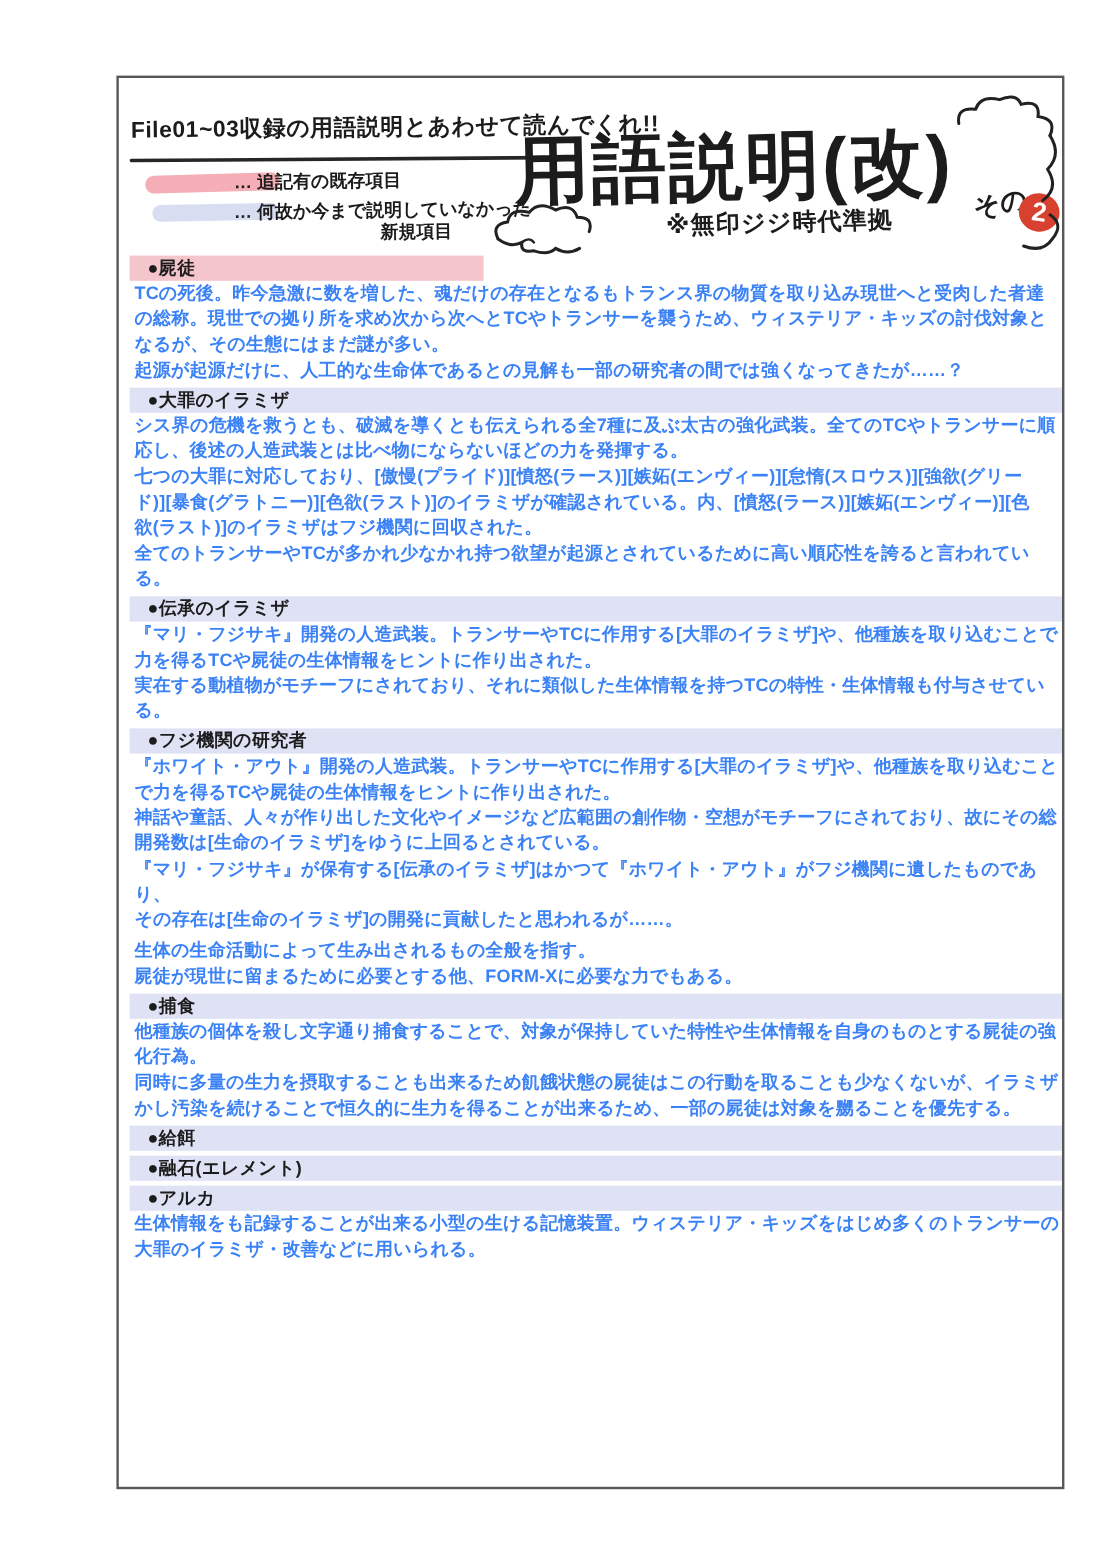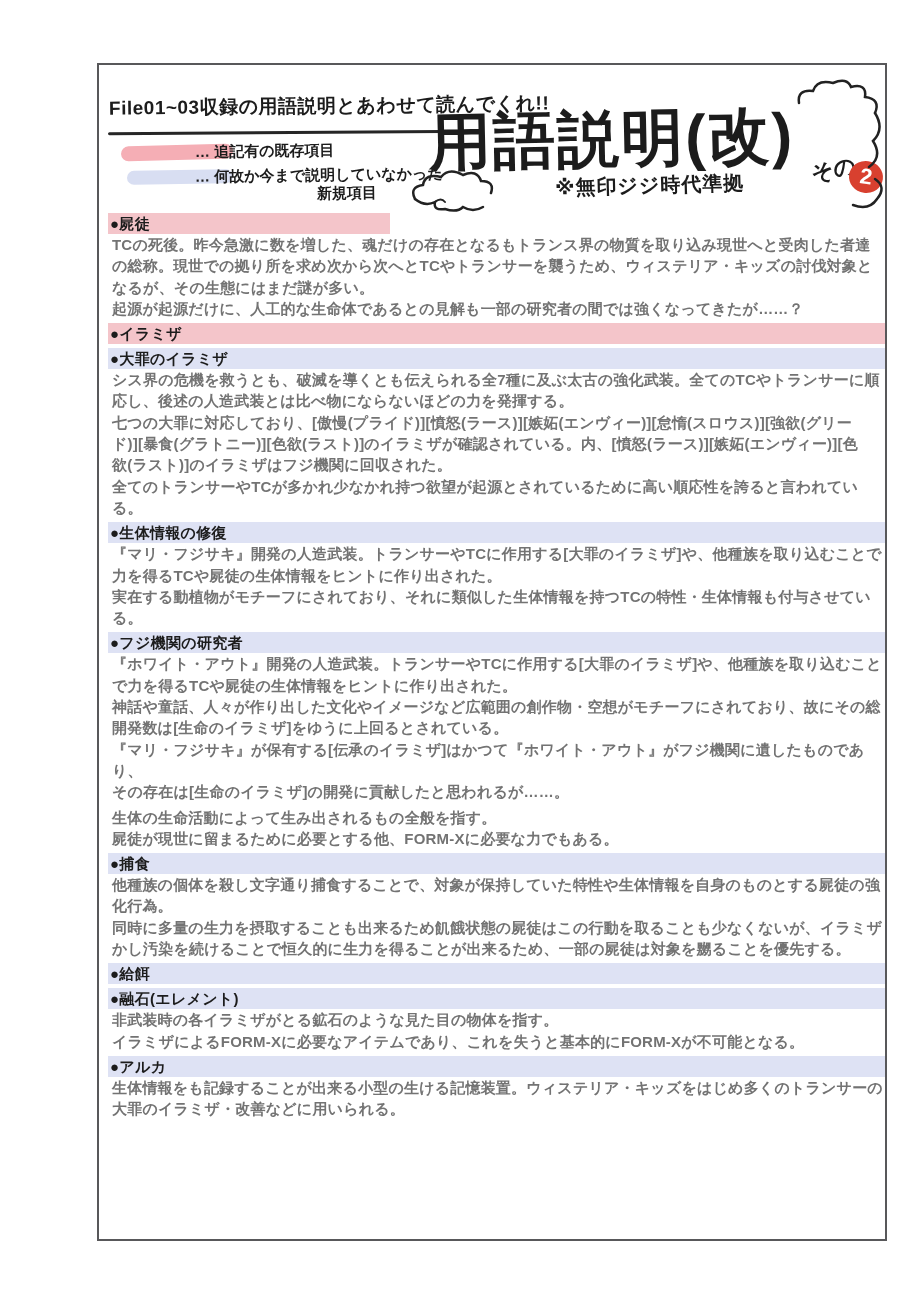--- a/index.html
+++ b/index.html
@@ -56,29 +56,29 @@
     letter-spacing:1px;white-space:nowrap;transform:rotate(-1.5deg);
   }
   .cloud{position:absolute;}
   .cloud.left{left:312px;top:104px;}
   .cloud.right{left:694px;top:12px;}
   
   .sections{position:absolute;left:0;top:148px;width:786px;}
   .section{margin-top:4px;}
   .section:first-child{margin-top:0;}
   .bar{
-    margin-left:9px;height:21px;line-height:21px;padding-left:2px;
+    margin-left:9px;height:21px;line-height:21px;padding-left:15px;
     font-size:15px;font-weight:700;letter-spacing:0.3px;
   }
   .bar.pink{background:var(--existing-header-bg);}
   .bar.blue{background:var(--new-header-bg);}
   .bar.short{width:280px;}
   .sec-body{
     margin-left:13px;margin-right:2px;font-size:15px;font-weight:600;
-    line-height:21.3px;letter-spacing:0.2px;white-space:pre-line;color:#737373;
+    line-height:21.3px;letter-spacing:0.2px;white-space:pre-line;color:#3b82f6;
   }
 </style>
 </head>
 <body>
 
 <div class="frame">
 
   <div class="header-zone">
     <div class="file-note">File01~03収録の用語説明とあわせて読んでくれ!!</div>
     <div class="note-underline"></div>
@@ -113,35 +113,34 @@
 
     <div class="section">
       <div class="bar pink short">●屍徒</div>
       <div class="sec-body">TCの死後。昨今急激に数を増した、魂だけの存在となるもトランス界の物質を取り込み現世へと受肉した者達
 の総称。現世での拠り所を求め次から次へとTCやトランサーを襲うため、ウィステリア・キッズの討伐対象と
 なるが、その生態にはまだ謎が多い。
 起源が起源だけに、人工的な生命体であるとの見解も一部の研究者の間では強くなってきたが……？</div>
     </div>
 
     <div class="section">
-      <div class="bar pink">●イラミザ</div>
     </div>
 
     <div class="section">
       <div class="bar blue">●大罪のイラミザ</div>
       <div class="sec-body">シス界の危機を救うとも、破滅を導くとも伝えられる全7種に及ぶ太古の強化武装。全てのTCやトランサーに順
 応し、後述の人造武装とは比べ物にならないほどの力を発揮する。
 七つの大罪に対応しており、[傲慢(プライド)][憤怒(ラース)][嫉妬(エンヴィー)][怠惰(スロウス)][強欲(グリー
 ド)][暴食(グラトニー)][色欲(ラスト)]のイラミザが確認されている。内、[憤怒(ラース)][嫉妬(エンヴィー)][色
 欲(ラスト)]のイラミザはフジ機関に回収された。
 全てのトランサーやTCが多かれ少なかれ持つ欲望が起源とされているために高い順応性を誇ると言われている。</div>
     </div>
 
     <div class="section">
-      <div class="bar blue">●生体情報の修復</div>
+      <div class="bar blue">●伝承のイラミザ</div>
       <div class="sec-body">『マリ・フジサキ』開発の人造武装。トランサーやTCに作用する[大罪のイラミザ]や、他種族を取り込むことで
 力を得るTCや屍徒の生体情報をヒントに作り出された。
 実在する動植物がモチーフにされており、それに類似した生体情報を持つTCの特性・生体情報も付与させている。</div>
     </div>
 
     <div class="section">
       <div class="bar blue">●フジ機関の研究者</div>
       <div class="sec-body">『ホワイト・アウト』開発の人造武装。トランサーやTCに作用する[大罪のイラミザ]や、他種族を取り込むこと
 で力を得るTCや屍徒の生体情報をヒントに作り出された。
 神話や童話、人々が作り出した文化やイメージなど広範囲の創作物・空想がモチーフにされており、故にその総
@@ -162,22 +161,20 @@
 同時に多量の生力を摂取することも出来るため飢餓状態の屍徒はこの行動を取ることも少なくないが、イラミザ
 かし汚染を続けることで恒久的に生力を得ることが出来るため、一部の屍徒は対象を嬲ることを優先する。</div>
     </div>
 
     <div class="section">
       <div class="bar blue">●給餌</div>
     </div>
 
     <div class="section">
       <div class="bar blue">●融石(エレメント)</div>
-      <div class="sec-body">非武装時の各イラミザがとる鉱石のような見た目の物体を指す。
-イラミザによるFORM-Xに必要なアイテムであり、これを失うと基本的にFORM-Xが不可能となる。</div>
     </div>
 
     <div class="section">
       <div class="bar blue">●アルカ</div>
       <div class="sec-body">生体情報をも記録することが出来る小型の生ける記憶装置。ウィステリア・キッズをはじめ多くのトランサーの
 大罪のイラミザ・改善などに用いられる。</div>
     </div>
 
   </div>
 </div>

